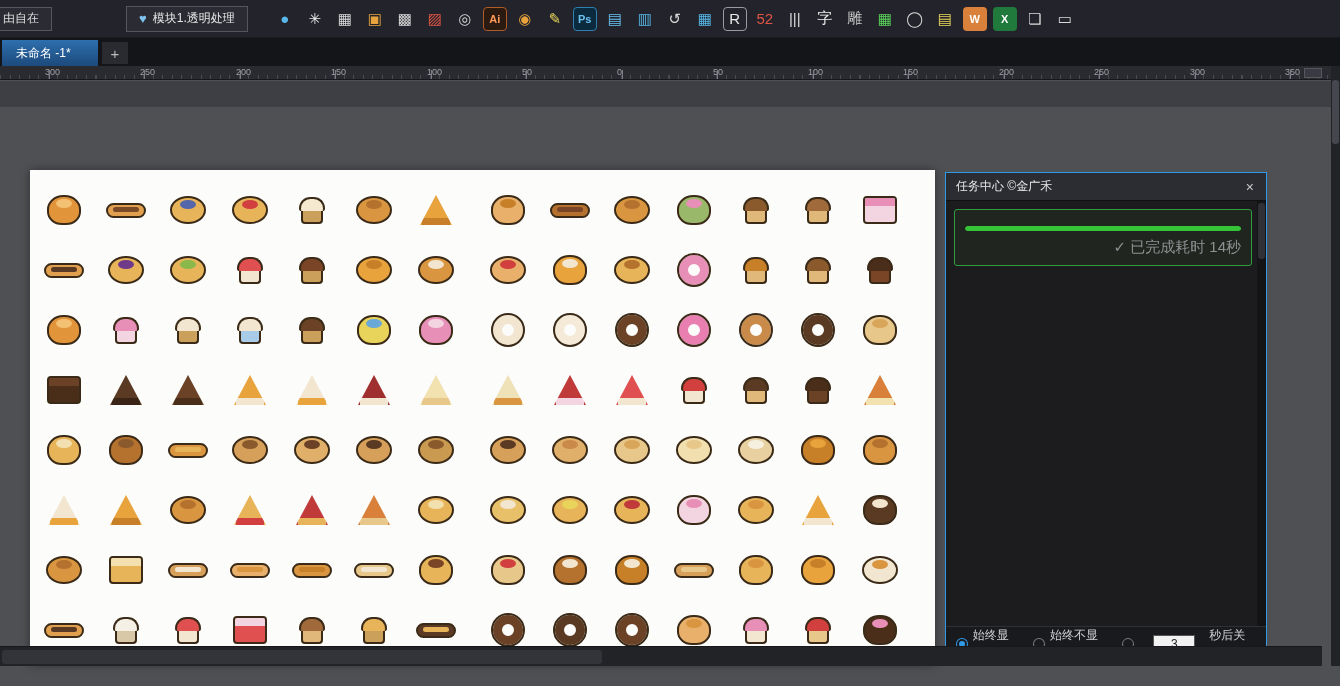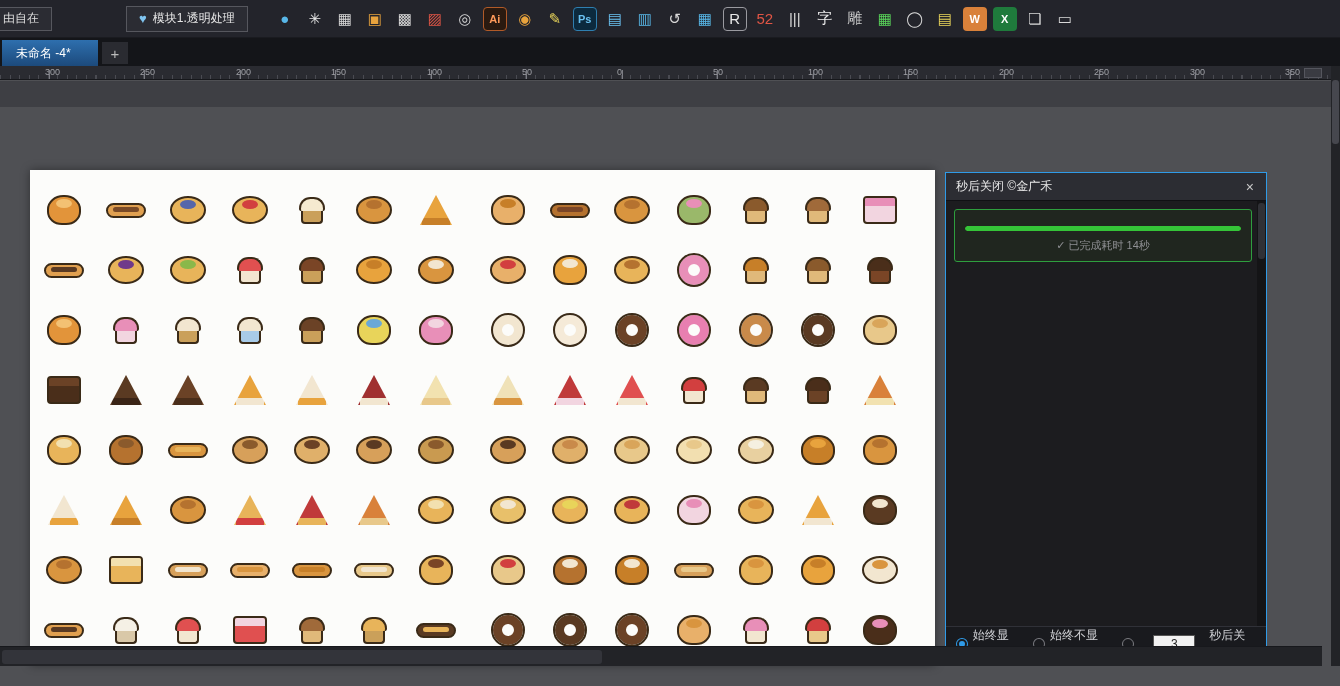--- a/index.html
+++ b/index.html
@@ -76,21 +76,21 @@
     display:flex; align-items:center; justify-content:space-between; padding:0 10px;
     color:#e8e8e8; font-size:12px; flex:0 0 28px; }
   .panel-close { color:#c9c9c9; font-size:14px; cursor:pointer; padding:0 2px; }
   .panel-body { flex:1; position:relative; padding:8px 14px 8px 8px; }
   .task-card { border:1px solid #2e9e3e; background:#20261f; border-radius:3px; padding:8px 10px; }
   .tc-head { display:flex; justify-content:space-between; align-items:center;
     color:#fff; font-size:12.5px; font-weight:bold; }
   .tc-status { color:#37d93c; font-weight:normal; font-size:12px; }
   .tc-bar { height:5px; background:#23331f; border-radius:3px; margin:8px 0 7px; overflow:hidden; }
   .tc-fill { height:100%; background:#35c438; border-radius:3px; }
-  .tc-foot { display:flex; justify-content:center; color:#8f9094; font-size:11px; }
+  .tc-foot { display:flex; justify-content:flex-end; color:#8f9094; font-size:15px; }
   .panel-scroll { position:absolute; top:0; right:0; bottom:0; width:9px; background:#141416; }
   .panel-scroll-handle { position:absolute; top:2px; left:1px; width:7px; height:56px;
     background:#303136; border-radius:3px; }
   .panel-footer { flex:0 0 30px; border-top:1px solid #303138; background:#191a1e;
     display:flex; align-items:center; padding:0 10px; gap:14px; font-size:12px; color:#cfd0d4; }
   .radio-opt { display:flex; align-items:center; cursor:pointer; }
   .radio { width:12px; height:12px; border-radius:50%; border:1px solid #7a7b80;
     display:inline-block; margin-right:5px; position:relative; }
   .radio.sel { border-color:#2f9be8; }
   .radio.sel::after { content:""; position:absolute; left:2px; top:2px; width:6px; height:6px;
@@ -147,21 +147,21 @@
         <span class="tbicon" style="color: rgb(232, 212, 90);">▤</span>
         <span class="tbicon badge" style="color: rgb(255, 255, 255); background: rgb(217, 129, 58);">W</span>
         <span class="tbicon badge" style="color: rgb(255, 255, 255); background: rgb(31, 122, 60);">X</span>
         <span class="tbicon" style="color: rgb(216, 216, 216);">❏</span>
         <span class="tbicon" style="color: rgb(216, 216, 216);">▭</span>
       </div>
   </div>
 
   <div class="tabbar">
     <div class="tab">
-      <span>未命名 -4*</span>
+      <span>未命名 -1*</span>
     </div>
     <div class="tab-add">+</div>
   </div>
 
   <div class="ruler" id="ruler">
     <div class="ruler-corner"></div>
   <span class="rlabel" style="left: 45px;">300</span>
       <span class="rlabel" style="left: 140px;">250</span>
       <span class="rlabel" style="left: 236px;">200</span>
       <span class="rlabel" style="left: 331px;">150</span>
@@ -753,21 +753,21 @@
               <div class="p-bun" style="background: rgb(74, 46, 26);">
                 <div class="accent" style="background: rgb(232, 143, 184);"></div>
               </div>
             </div>
           </div>
         </div>
       </div>
 
     <div class="panel">
       <div class="panel-header">
-        <span>秒后关闭 ©金广禾</span>
+        <span>任务中心 ©金广禾</span>
         <span class="panel-close">×</span>
       </div>
       <div class="panel-body">
         <div class="task-card">
           <div class="tc-bar">
             <div class="tc-fill" id="tc-fill" style="width: 100%;"></div>
           </div>
           <div class="tc-foot">
             <span>✓ 已完成</span>
             <span>耗时 14秒</span>

